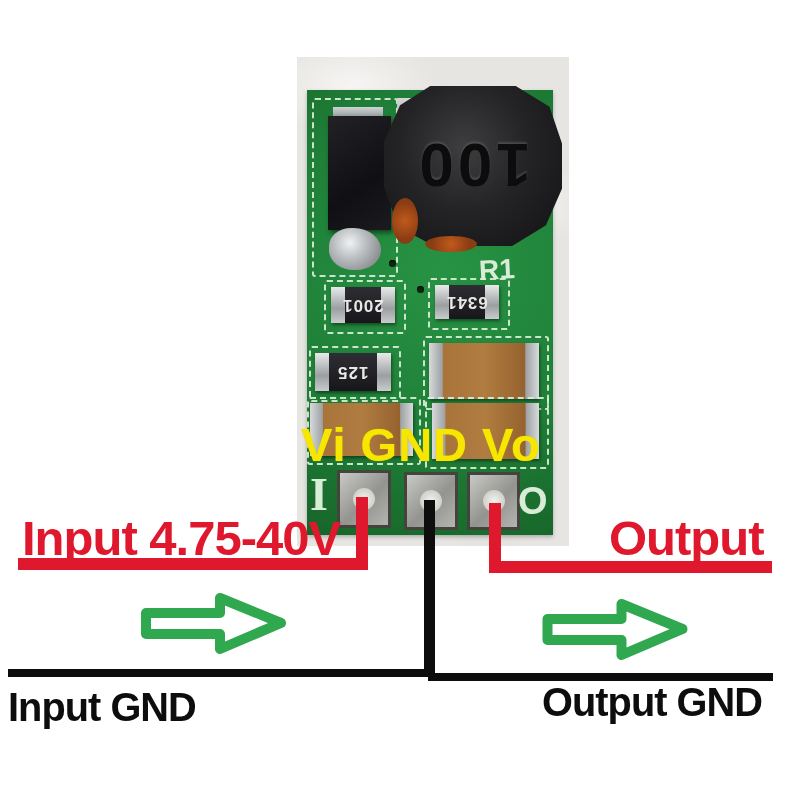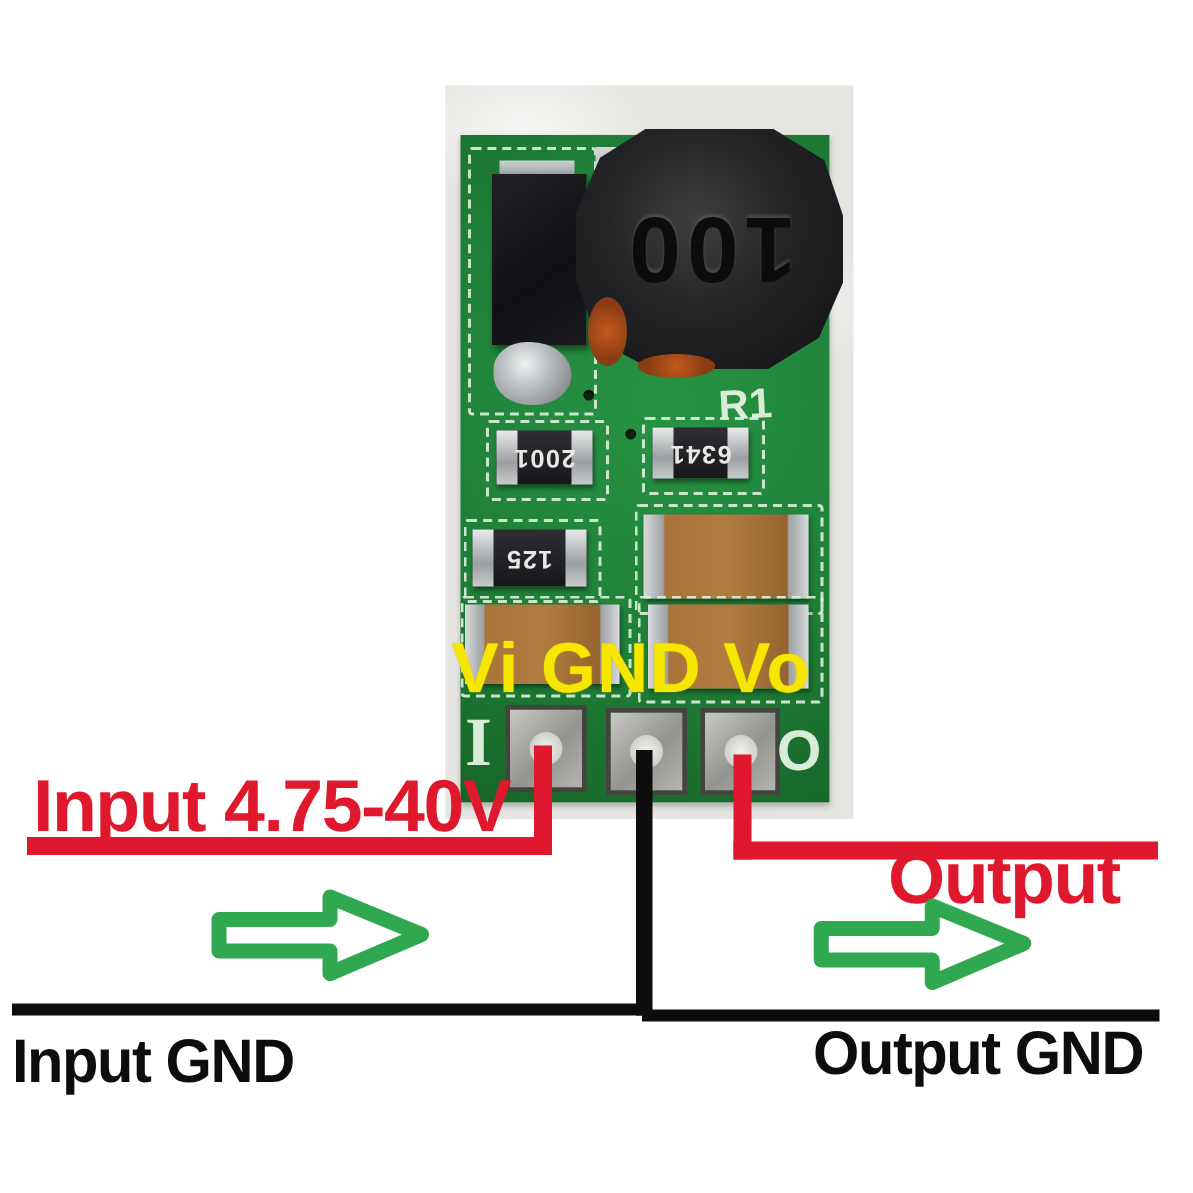--- a/index.html
+++ b/index.html
@@ -146,21 +146,21 @@
 <div class="wire red" style="left:18px;top:558px;width:350px;height:12px;"></div>
 
 <div class="wire red" style="left:489px;top:503px;width:12px;height:70px;"></div>
 <div class="wire red" style="left:489px;top:561px;width:283px;height:12px;"></div>
 
 <div class="wire blk" style="left:424px;top:500px;width:11px;height:177px;"></div>
 <div class="wire blk" style="left:8px;top:669px;width:420px;height:8px;"></div>
 <div class="wire blk" style="left:428px;top:673px;width:345px;height:8px;"></div>
 
 <div class="lbl redtxt" style="left:22px;top:510px;">Input 4.75-40V</div>
-<div class="lbl redtxt" style="left:592px;top:510px;margin-top:48px;">Output</div>
+<div class="lbl redtxt" style="left:609px;top:510px;">Output</div>
 <div class="lbl blktxt" style="left:8px;top:684px;">Input GND</div>
 <div class="lbl blktxt" style="left:542px;top:679px;">Output GND</div>
 
 <svg class="arrow" style="left:138px;top:590px;" width="150" height="70" viewBox="0 0 150 70">
   <path d="M 8 23 H 82 V 8 L 143 33 L 82 59 V 44 H 8 Z" fill="#ffffff" stroke="#2fa84f" stroke-width="10" stroke-linejoin="round"></path>
 </svg>
 <svg class="arrow" style="left:537px;top:596px;" width="155" height="70" viewBox="0 0 150 70">
   <path d="M 8 23 H 82 V 8 L 143 33 L 82 59 V 44 H 8 Z" fill="#ffffff" stroke="#2fa84f" stroke-width="10" stroke-linejoin="round"></path>
 </svg>
 

